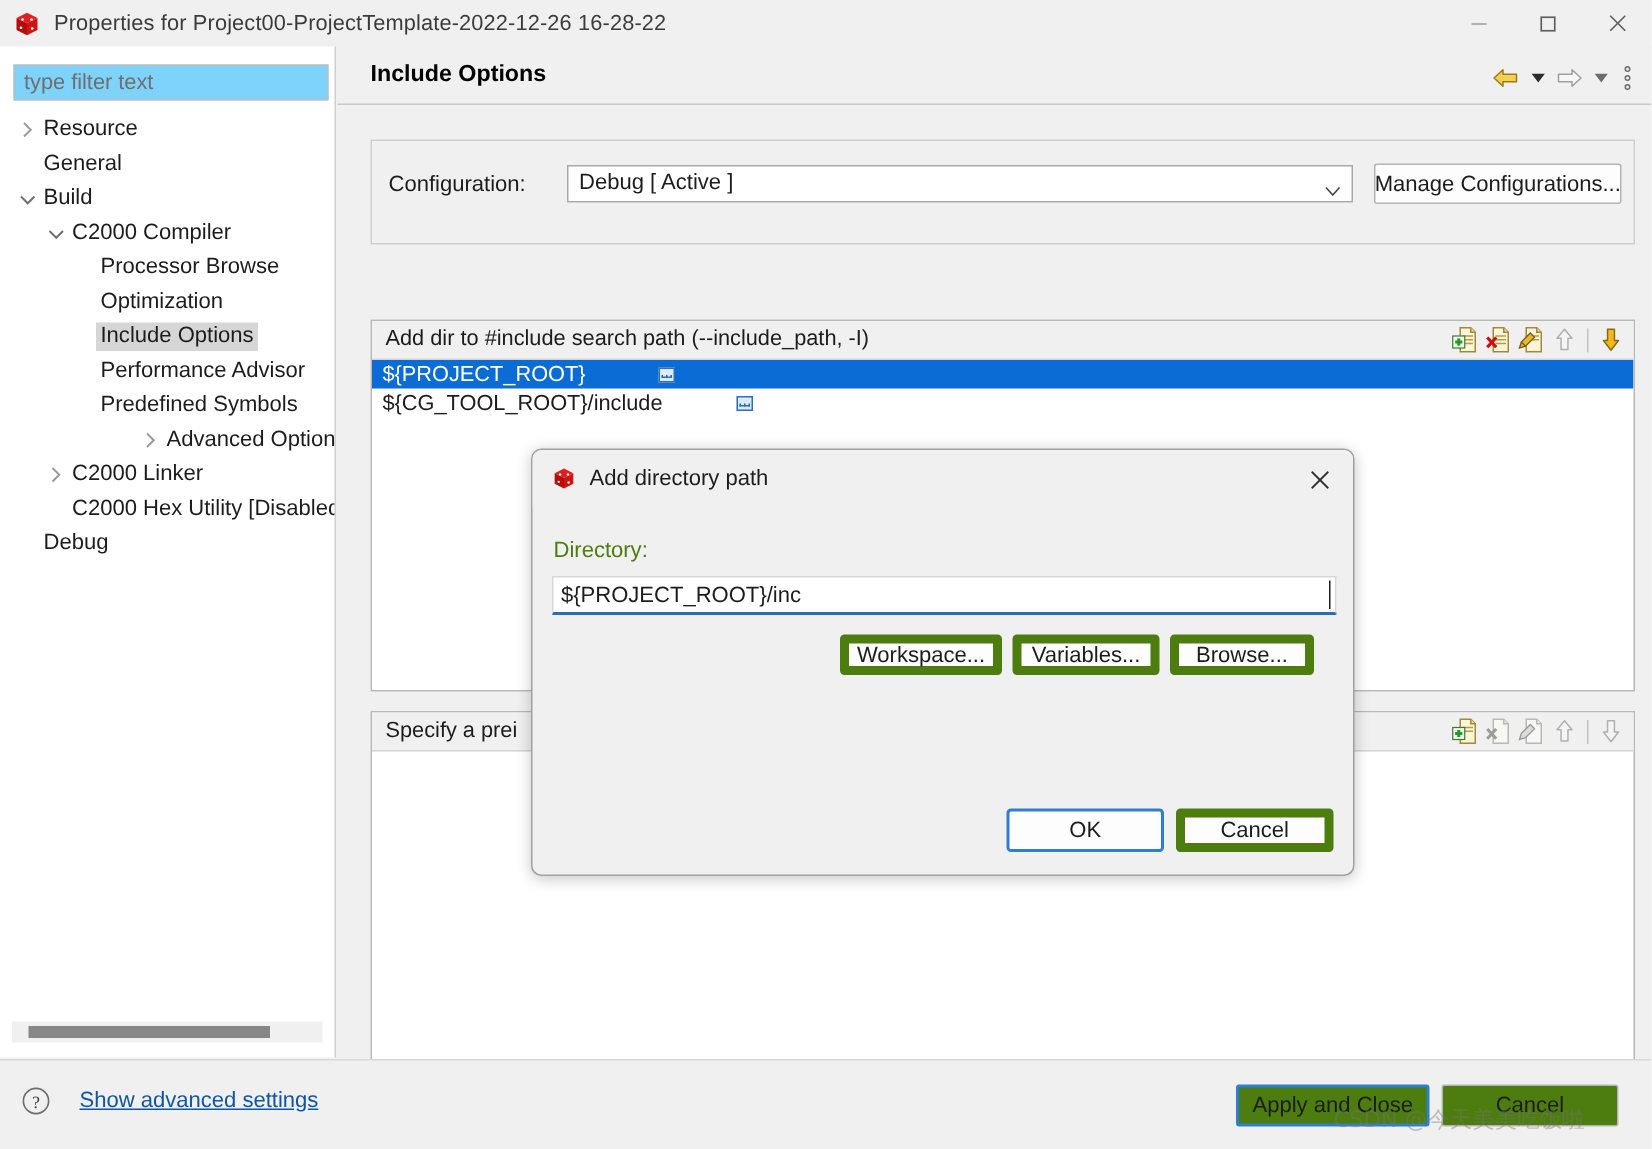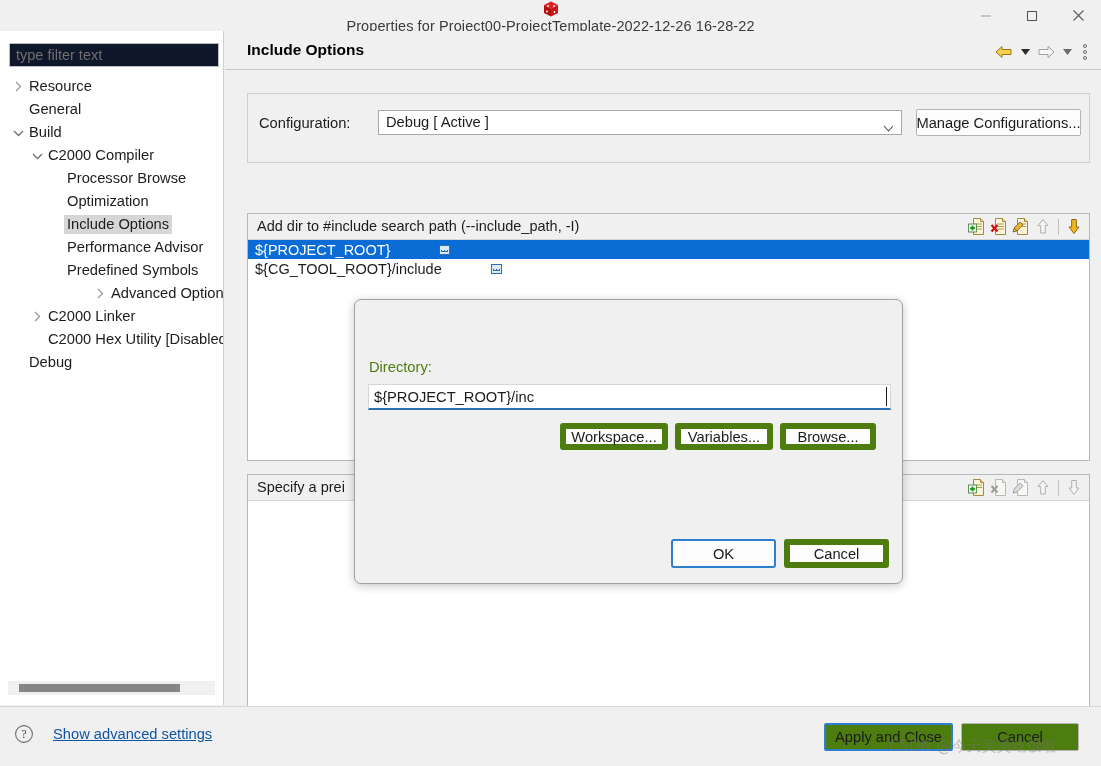--- a/index.html
+++ b/index.html
@@ -15,21 +15,21 @@
     position: relative;
     width: 1101px; height: 766px;
     background: #f0f0f0;
   }
 
   
   .titlebar {
     position: absolute; left: 0; top: 0;
     width: 1101px; height: 31px;
     background: #f0f0f0;
-    display: flex; align-items: center; flex-direction: column;
+    display: flex; align-items: center;
   }
   .title-icon {
     margin-left: 9px; margin-right: 9px;
     width: 18px; height: 18px;
     position: relative; flex: none;
   }
   .title-text {
     font-size: 14.5px; color: #3b3b3b;
     white-space: nowrap;
     letter-spacing: 0.1px;
@@ -49,21 +49,21 @@
   .leftpanel {
     position: absolute; left: 0; top: 31px;
     width: 224px; height: 674px;
     background: #ffffff;
     border-right: 1px solid #cfcfcf;
   }
   .filterbox {
     position: absolute; left: 9px; top: 12px;
     width: 210px; height: 24px;
     border: 1px solid #bdbdbd;
-    background: #0f172a;
+    background: #7dd3fc;
     font-size: 14.5px;
     color: #6f6f6f;
     padding: 0 6px;
     line-height: 22px;
     outline: none;
     font-family: "Liberation Sans", sans-serif;
   }
   .filterbox::placeholder { color: #6f6f6f; opacity: 1; }
 
   .tree {
@@ -623,20 +623,40 @@
       <circle cx="10" cy="10" r="8.4" fill="none" stroke="#6e6e6e" stroke-width="1.1"></circle>
       <text x="10" y="14.4" font-size="11.5" fill="#3a3a3a" text-anchor="middle" font-family="Liberation Serif, serif">?</text>
     </svg>
   </span>
   <span class="adv-link">Show advanced settings</span>
   <button class="foot-btn" id="applyclose">Apply and Close</button>
   <button class="foot-btn" id="footcancel">Cancel</button>
   <div class="watermark">CSDN @今天美美吃饭啦</div>
 
   <div class="modal">
+    <div class="modal-title">
+      <span class="mt-icon">
+        <svg width="16" height="16" viewBox="0 0 18 18">
+          <polygon points="9,1.5 16,5 9,8.5 2,5" fill="#e02020"></polygon>
+          <polygon points="2,5 9,8.5 9,16.5 2,13" fill="#b50d0d"></polygon>
+          <polygon points="16,5 9,8.5 9,16.5 16,13" fill="#cd1515"></polygon>
+          <circle cx="6" cy="6" r="0.9" fill="#fff"></circle>
+          <circle cx="12" cy="6" r="0.9" fill="#fff"></circle>
+          <circle cx="5" cy="11.5" r="0.9" fill="#fff"></circle>
+          <circle cx="12.5" cy="12" r="0.9" fill="#fff"></circle>
+        </svg>
+      </span>
+      <span class="mt-text">Add directory path</span>
+      <span class="modal-close">
+        <svg width="14" height="14" viewBox="0 0 14 14">
+          <line x1="1.5" y1="1.5" x2="12.5" y2="12.5" stroke="#303030" stroke-width="1.2"></line>
+          <line x1="12.5" y1="1.5" x2="1.5" y2="12.5" stroke="#303030" stroke-width="1.2"></line>
+        </svg>
+      </span>
+    </div>
 
     <div class="dir-label">Directory:</div>
     <input class="dir-input" type="text" value="${PROJECT_ROOT}/inc" style="">
     <div class="caret-bar"></div>
 
     <button class="mbtn" id="btn-workspace">Workspace...</button>
     <button class="mbtn" id="btn-variables">Variables...</button>
     <button class="mbtn" id="btn-browse">Browse...</button>
     <button class="mbtn" id="btn-ok">OK</button>
     <button class="mbtn" id="btn-dcancel">Cancel</button>

